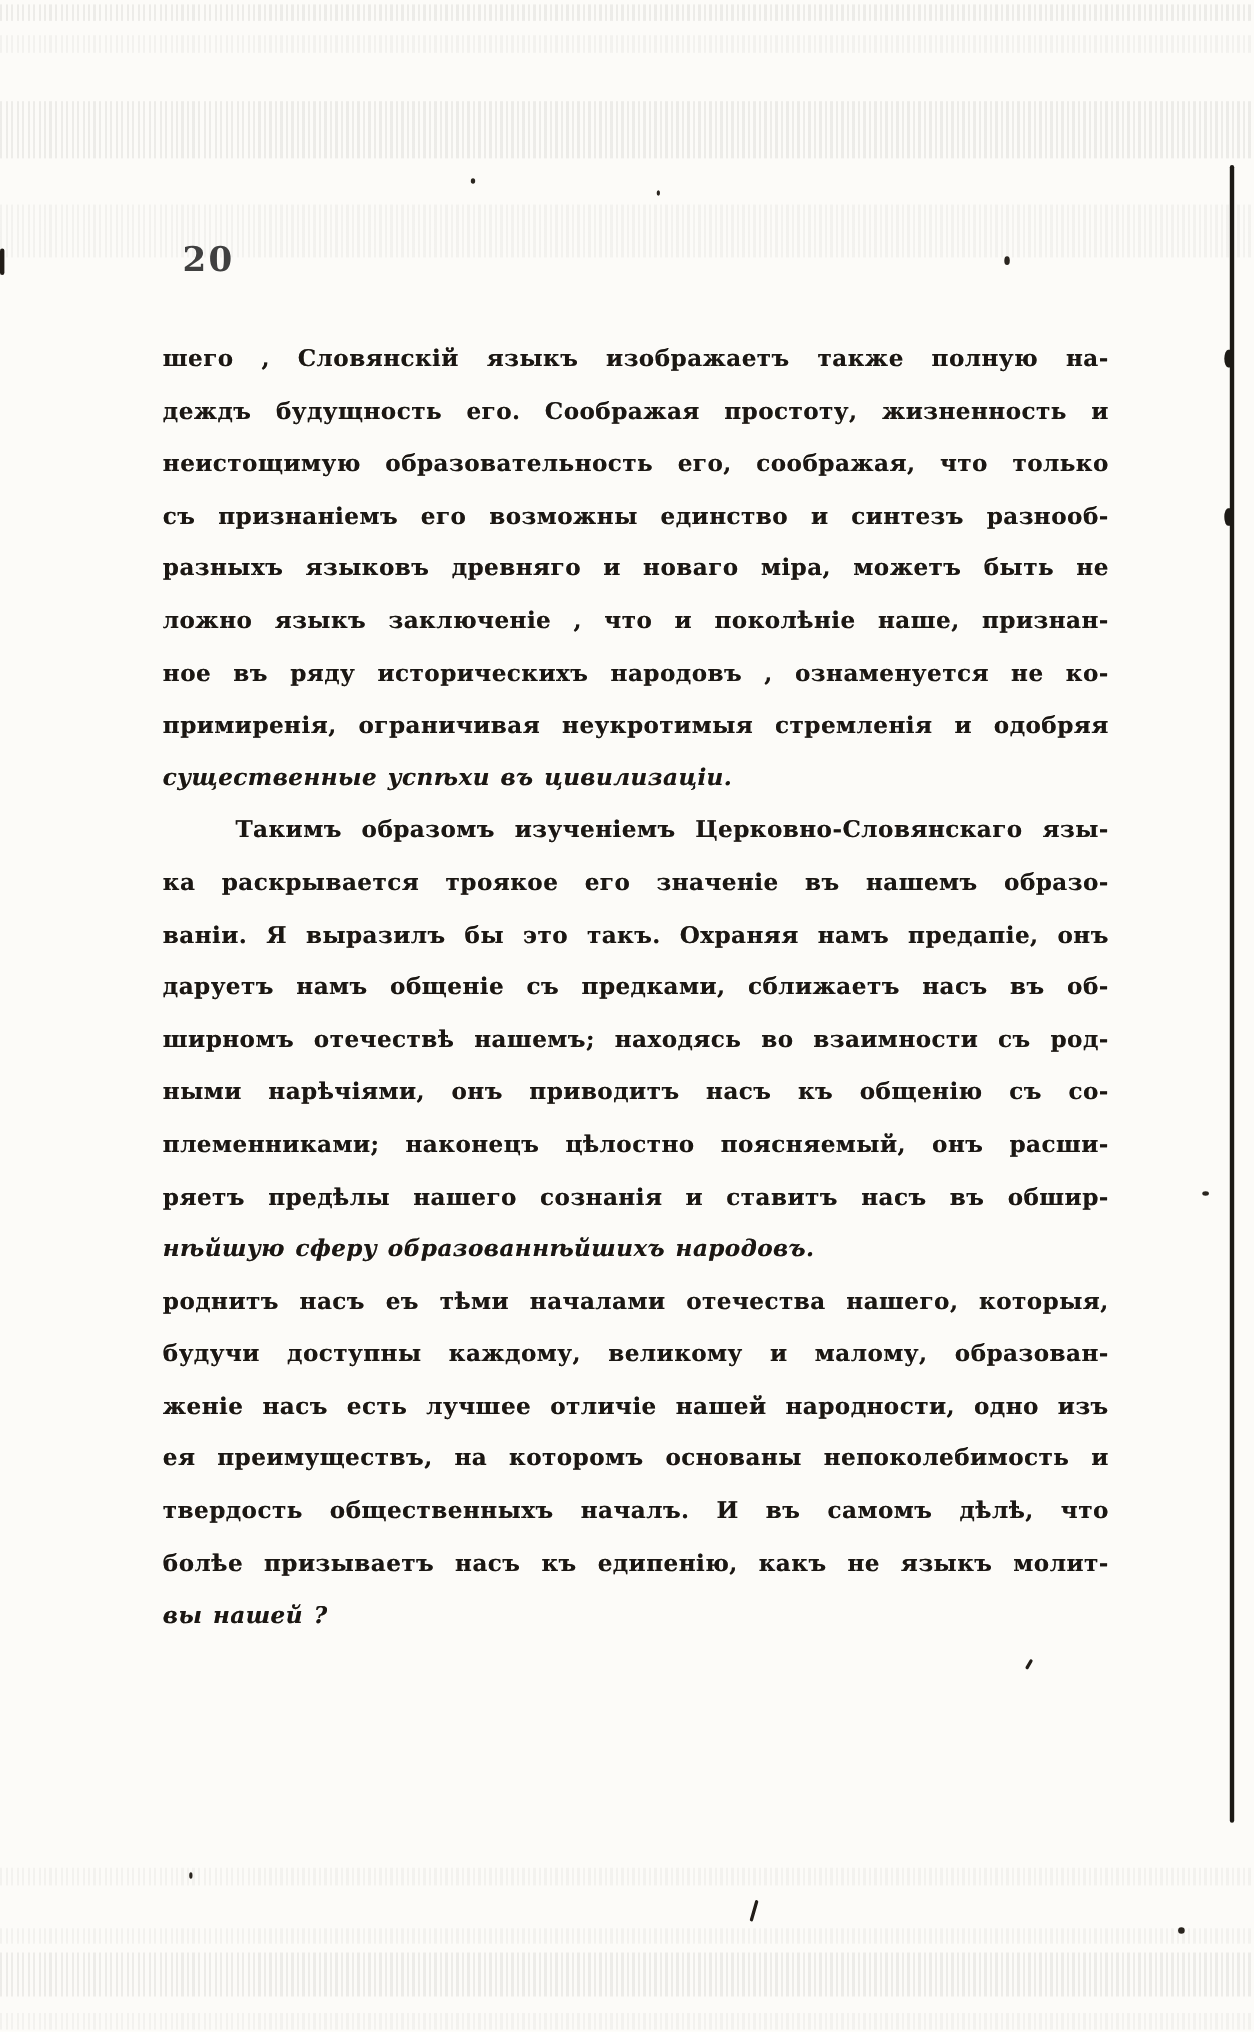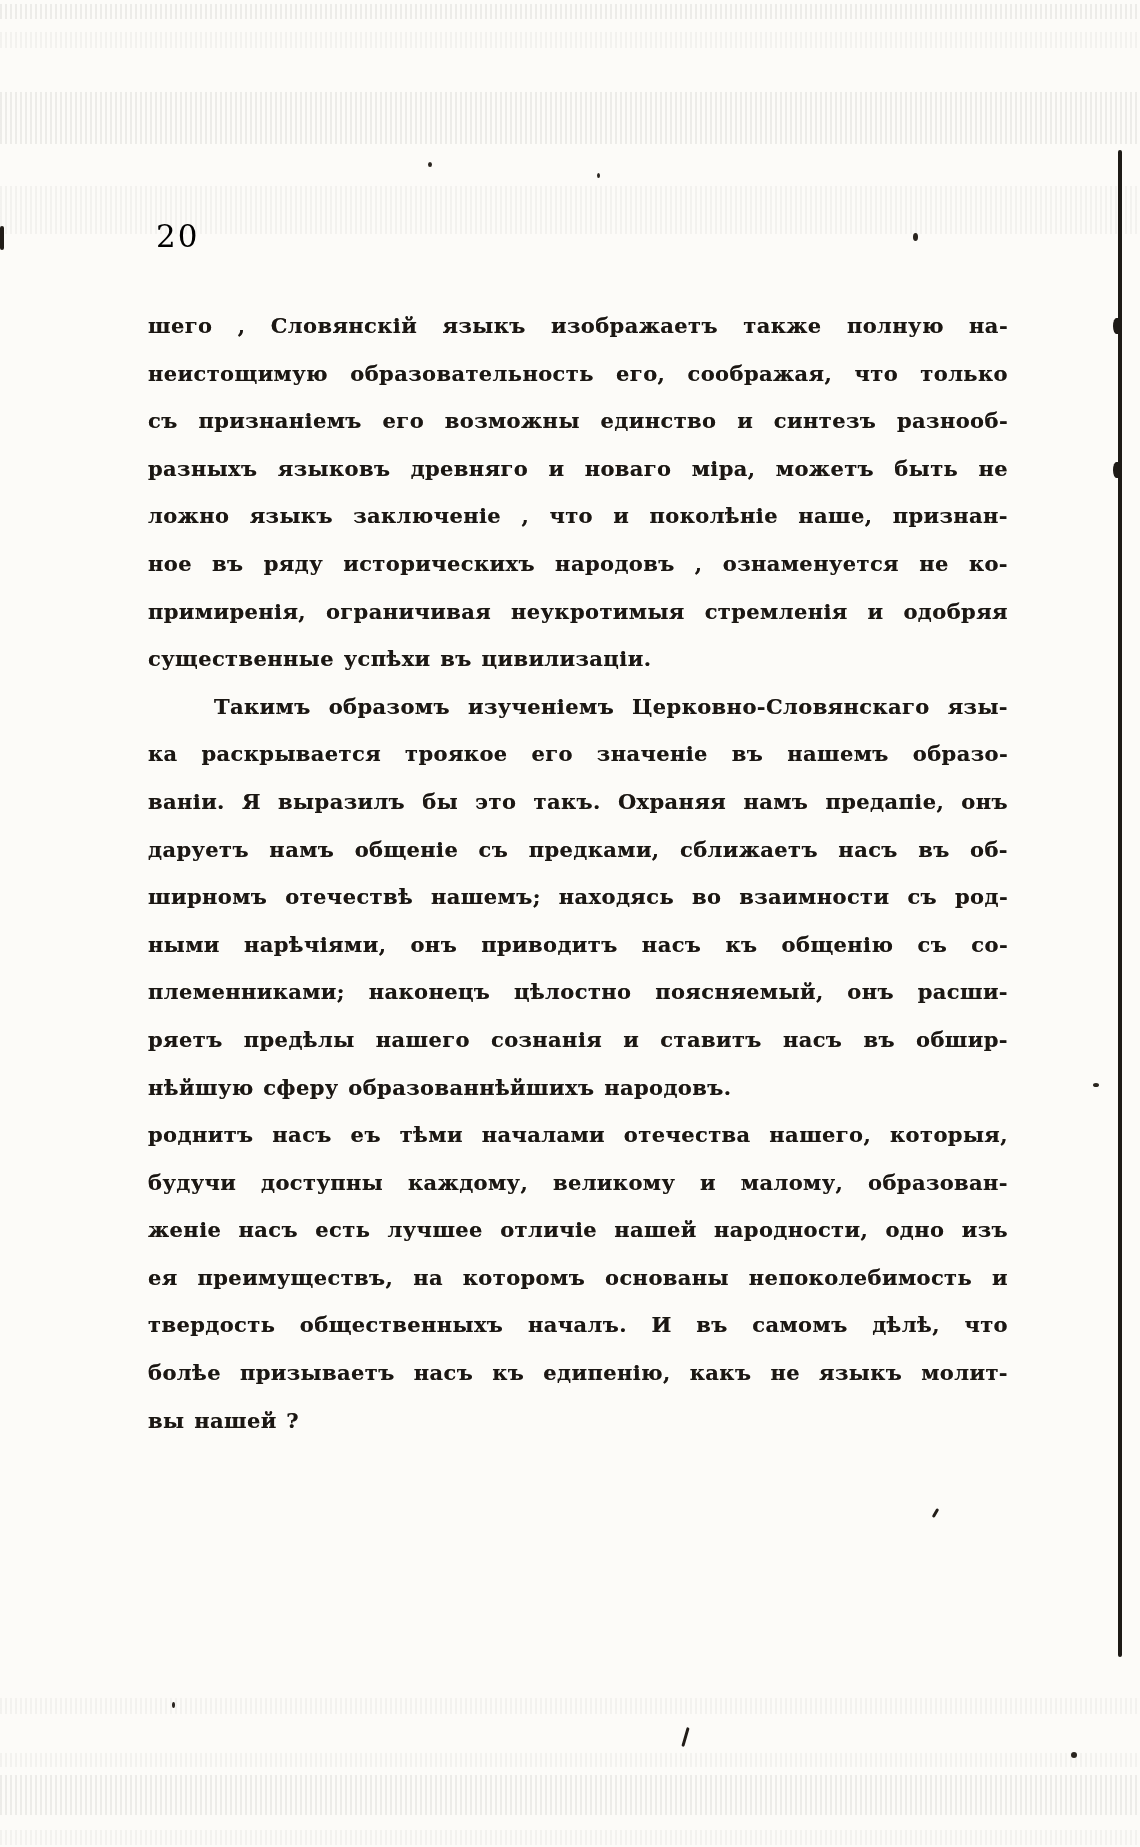--- a/index.html
+++ b/index.html
@@ -18,26 +18,26 @@
     width: 1140px;
     background: repeating-linear-gradient(90deg,
       rgba(95,95,88,0.13) 0 2px,
       rgba(0,0,0,0) 2px 5px);
   }
   .band.faint { opacity: 0.45; }
   .band.mid   { opacity: 0.75; }
 
   .page-number {
     position: absolute;
-    left: 156px;
+    left: 166px;
     top: 218px;
     font-size: 31px;
-    font-weight: 400;
+    font-weight: 700;
     letter-spacing: 2px;
-    color: #000000;
+    color: #404040;
   }
   .text-block {
     position: absolute;
     left: 148px;
     top: 302px;
     width: 860px;
     color: #1b1713;
     font-size: 21px;
     font-weight: 700;
     letter-spacing: 0.4px;
@@ -48,20 +48,21 @@
     height: 47.6px;
     line-height: 47.6px;
     white-space: nowrap;
     text-align: justify;
     text-align-last: justify;
     overflow: visible;
   }
   .tline.para-end {
     text-align: left;
     text-align-last: left;
+    font-style: italic;
   }
   .tline.indent { text-indent: 66px; }
 
   .gutter-line {
     position: absolute;
     left: 1118px;
     top: 150px;
     width: 4px;
     height: 1507px;
     background: #1d1a16;
@@ -97,20 +98,21 @@
 
   <div class="band faint" style="top:1698px; height:16px;"></div>
   <div class="band faint" style="top:1753px; height:14px;"></div>
   <div class="band mid" style="top:1775px; height:40px;"></div>
   <div class="band faint" style="top:1830px; height:15px;"></div>
 
   <div class="page-number">20</div>
 
   <div class="text-block">
     <div class="tline">шего , Словянскій языкъ изображаетъ также полную на-</div>
+    <div class="tline">деждъ будущность его. Соображая простоту, жизненность и</div>
     <div class="tline">неистощимую образовательность его, соображая, что только</div>
     <div class="tline">съ признаніемъ его возможны единство и синтезъ разнооб-</div>
     <div class="tline">разныхъ языковъ древняго и новаго міра, можетъ быть не</div>
     <div class="tline">ложно языкъ заключеніе , что и поколѣніе наше, признан-</div>
     <div class="tline">ное въ ряду историческихъ народовъ , ознаменуется не ко-</div>
     <div class="tline">примиренія, ограничивая неукротимыя стремленія и одобряя</div>
     <div class="tline para-end">существенные успѣхи въ цивилизаціи.</div>
     <div class="tline indent">Такимъ образомъ изученіемъ Церковно-Словянскаго язы-</div>
     <div class="tline">ка раскрывается троякое его значеніе въ нашемъ образо-</div>
     <div class="tline">ваніи. Я выразилъ бы это такъ. Охраняя намъ предапіе, онъ</div>

